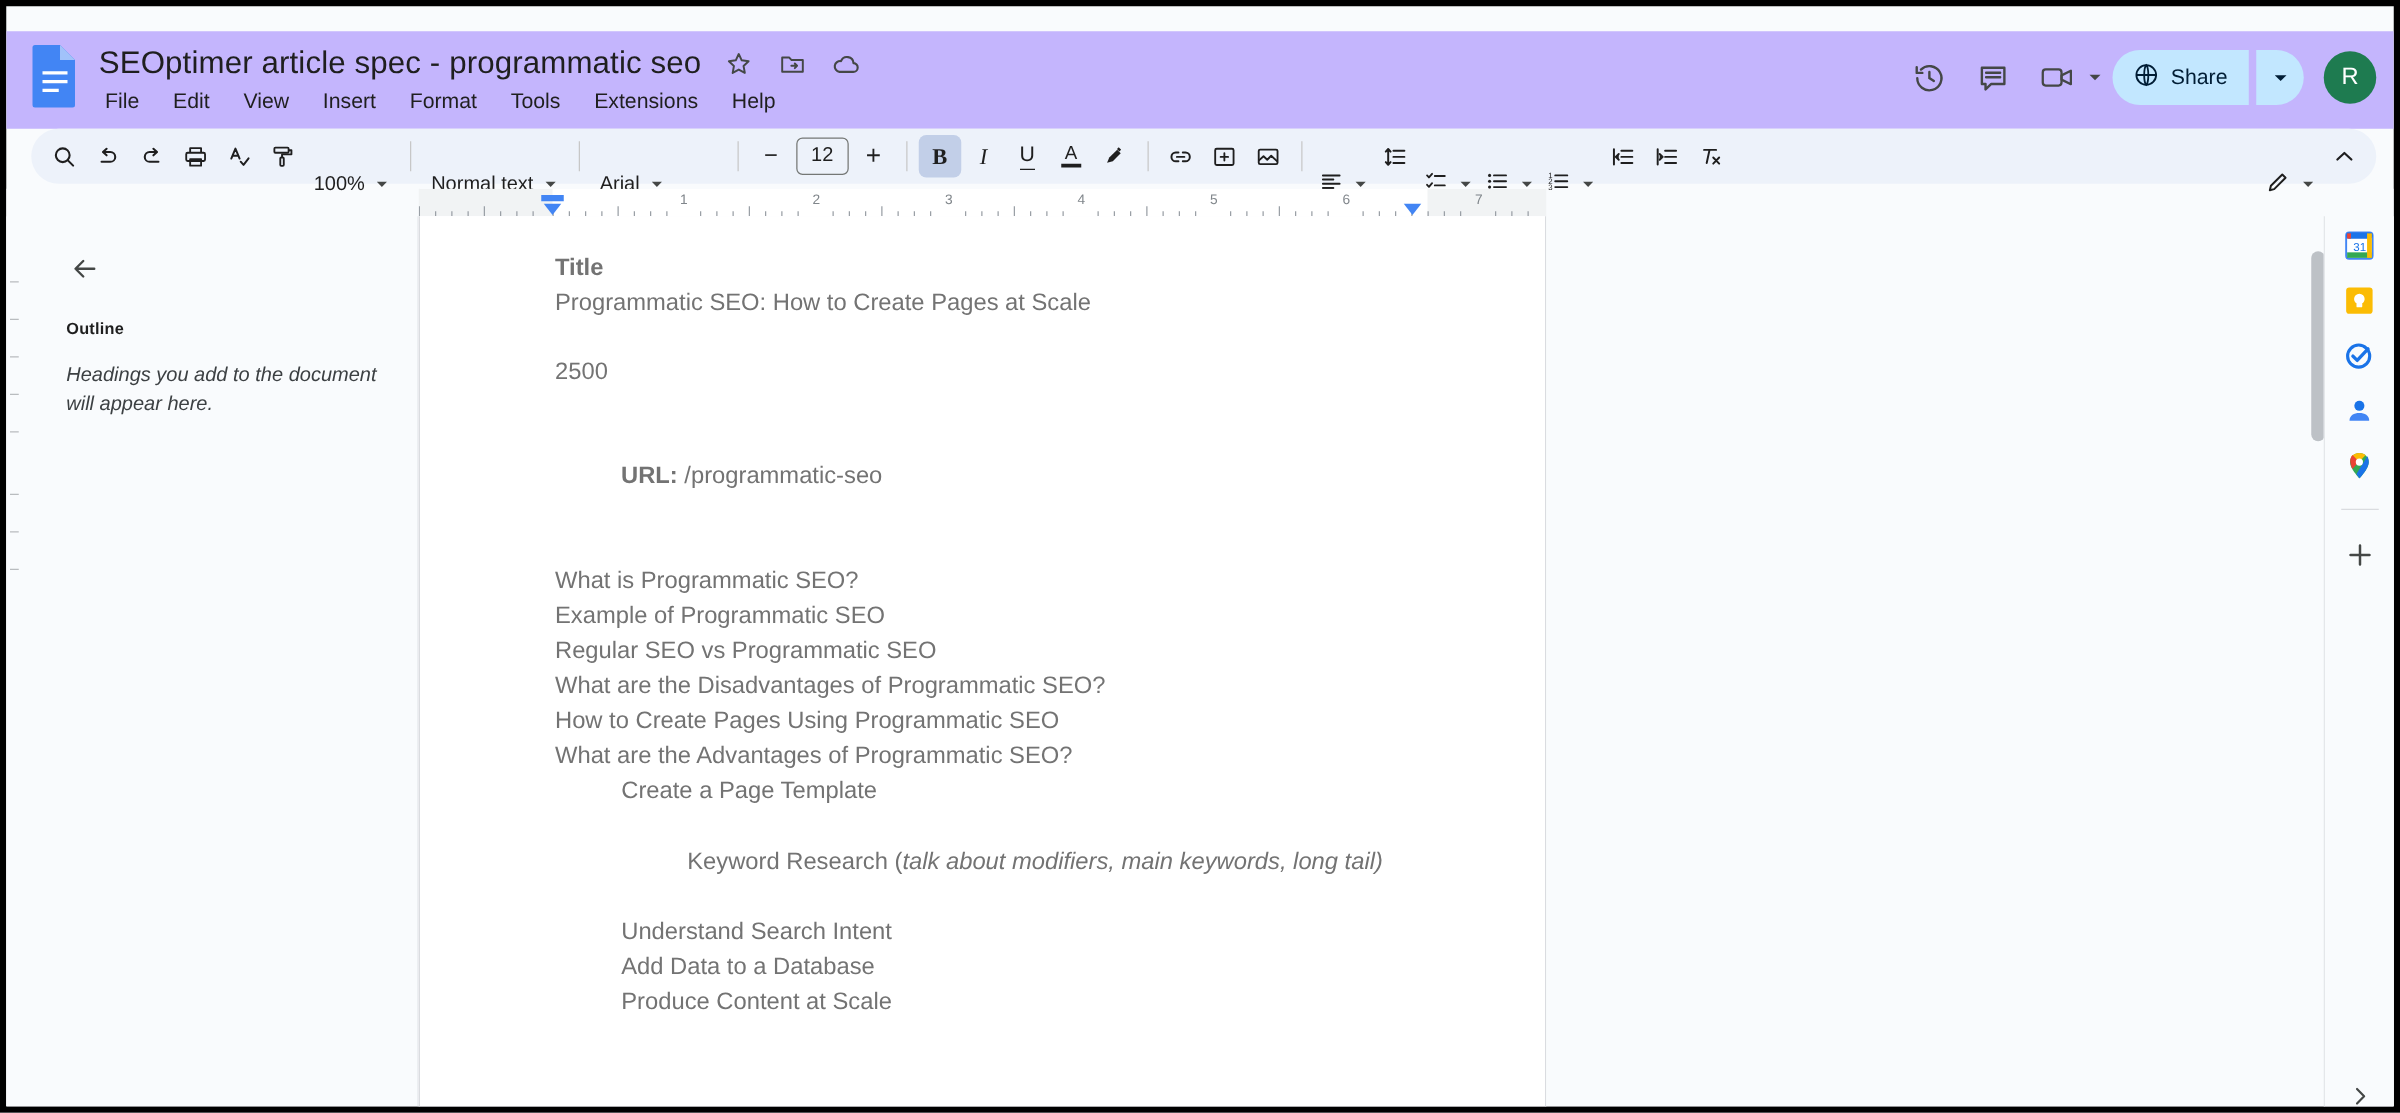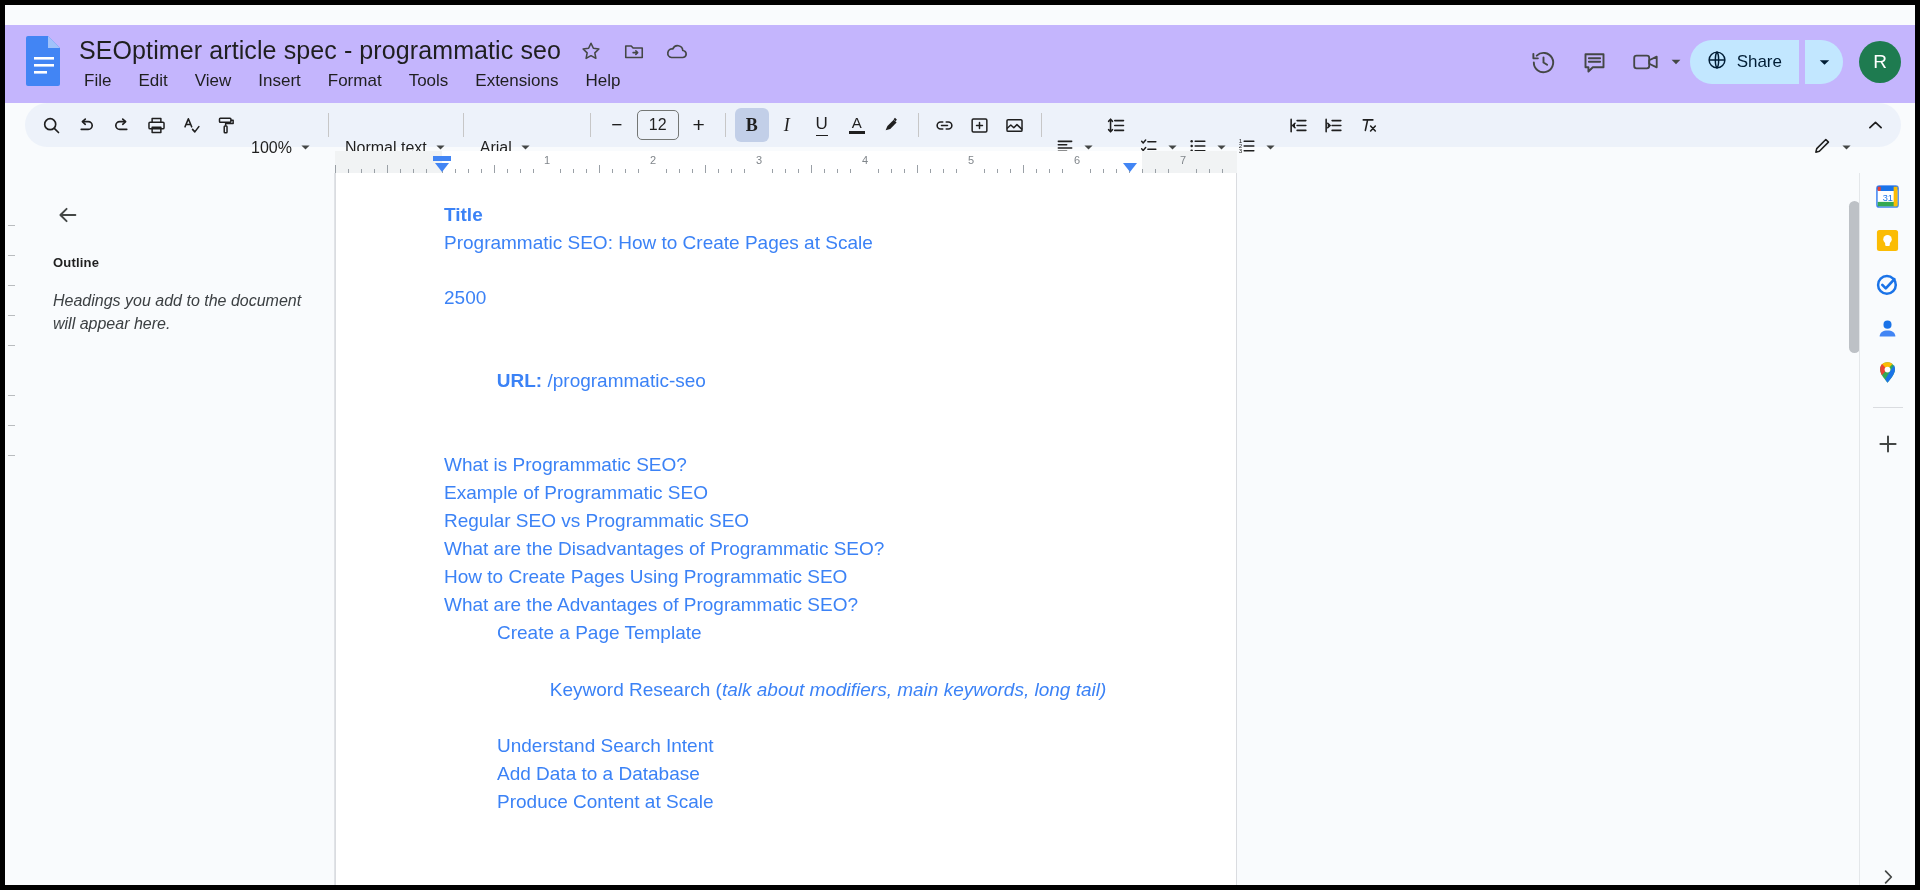--- a/index.html
+++ b/index.html
@@ -205,21 +205,21 @@
   }
   .page {
     width: 902px; min-height: 100%;
     background: #fff;
     border-left: 1px solid #dadce0;
     border-right: 1px solid #dadce0;
     padding: 28px 96px 0 108px;
     position: relative;
   }
   .doc-line {
-    font-size: 19px; color: #3b82f6; line-height: 1.48;
+    font-size: 19px; color: #737373; line-height: 1.48;
     white-space: pre-wrap;
   }
   .doc-line.b { font-weight: bold; }
   .doc-line.sp { height: 27px; }
   .doc-line.ind { padding-left: 53px; }
   .cursor-caret {
     display: inline-block; width: 2px; height: 20px;
     background: #000; vertical-align: -3px;
     margin-left: 1px;
     animation: blink 1.1s step-end infinite;

